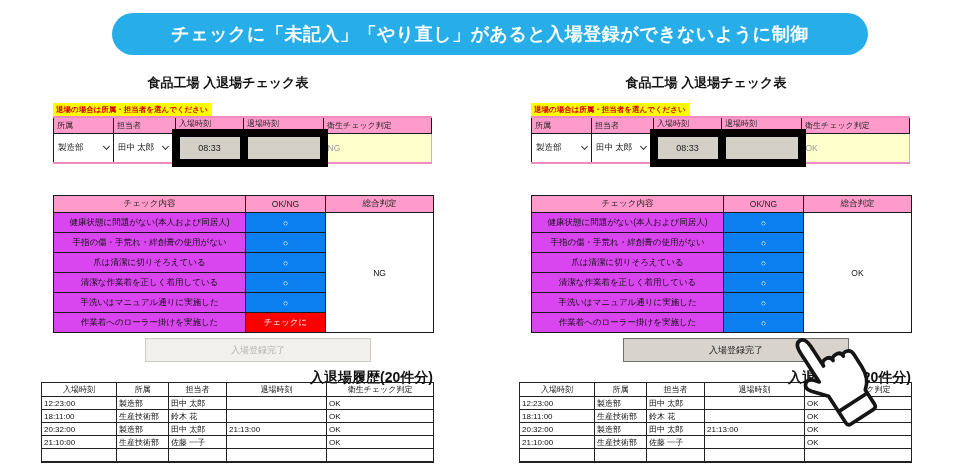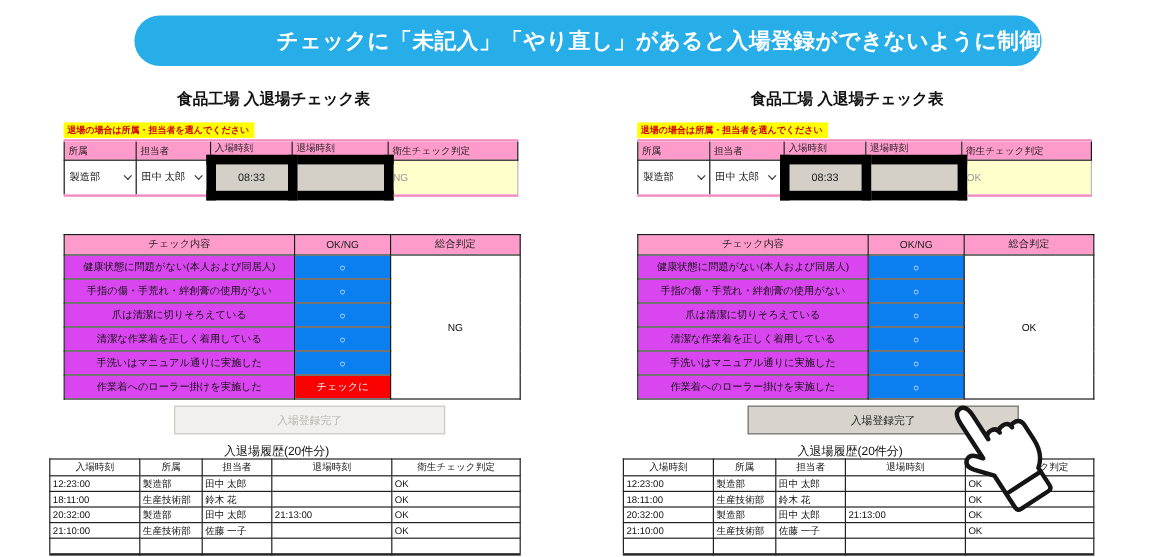--- a/index.html
+++ b/index.html
@@ -7,21 +7,21 @@
   body {
     position: relative;
     font-family: "Liberation Sans", "DejaVu Sans", sans-serif;
     background: #ffffff;
     overflow: hidden;
   }
   
   .banner {
     position:absolute; left:112px; top:13px; width:756px; height:42px;
     background:#27aee8; border-radius:22px;
-    display:flex; align-items:center; justify-content:flex-end;
+    display:flex; align-items:center; justify-content:center;
     color:#ffffff; font-weight:bold; font-size:18px; letter-spacing:0.5px;
   }
   
   .panel { position:absolute; top:74px; width:445px; }
   #panel-0 { left:28px; }
   #panel-1 { left:506px; }
   .p-title { text-align:center; font-weight:bold; font-size:13px; color:#111; height:16px; margin-bottom:8px; width:400px;}
   .note {
     margin-left:25px; display:inline-block; background:#ffff00;
     color:#d00000; font-size:7.5px; font-weight:bold; padding:2px 4px 1px 3px;
@@ -60,21 +60,21 @@
 
   
   .btn-wrap { margin-left:77px; margin-top:5px;padding-left:40px; }
   .reg-btn {
     width:226px; height:24px; font-size:9px; font-family:inherit;
     background:#d8d4cd; border:1.5px solid #6f6f6f; color:#1a1a1a; cursor:pointer;
   }
   .reg-btn.disabled { background:#f2f0ec; border:1px solid #cdc9c3; color:#b8b4ae; }
 
   
-  .hist-title { margin-top:7px; width:405px; text-align:center; font-size:10px; color:#111; height:13px; }
+  .hist-title { margin-top:7px; width:405px; text-align:right; font-size:14px; color:#111; height:13px;font-weight:bold; }
   .hist-table { margin-left:13px; width:392px; border:1.5px solid #222; border-bottom:2.5px solid #222; }
   .hist-table th { border:1px solid #222; height:14px; font-size:8px; font-weight:normal; text-align:center; background:#fff; color:#111; }
   .hist-table td { border:1px solid #222; height:13px; font-size:8px; text-align:left; padding-left:2px; color:#111; }
 
   
   .cursor { position:absolute; left:272px; top:250px; width:105px; height:110px; transform:rotate(-33deg); pointer-events:none; z-index:5; }
   .cursor svg { width:100%; height:100%; }
 </style>
 </head>
 <body>

